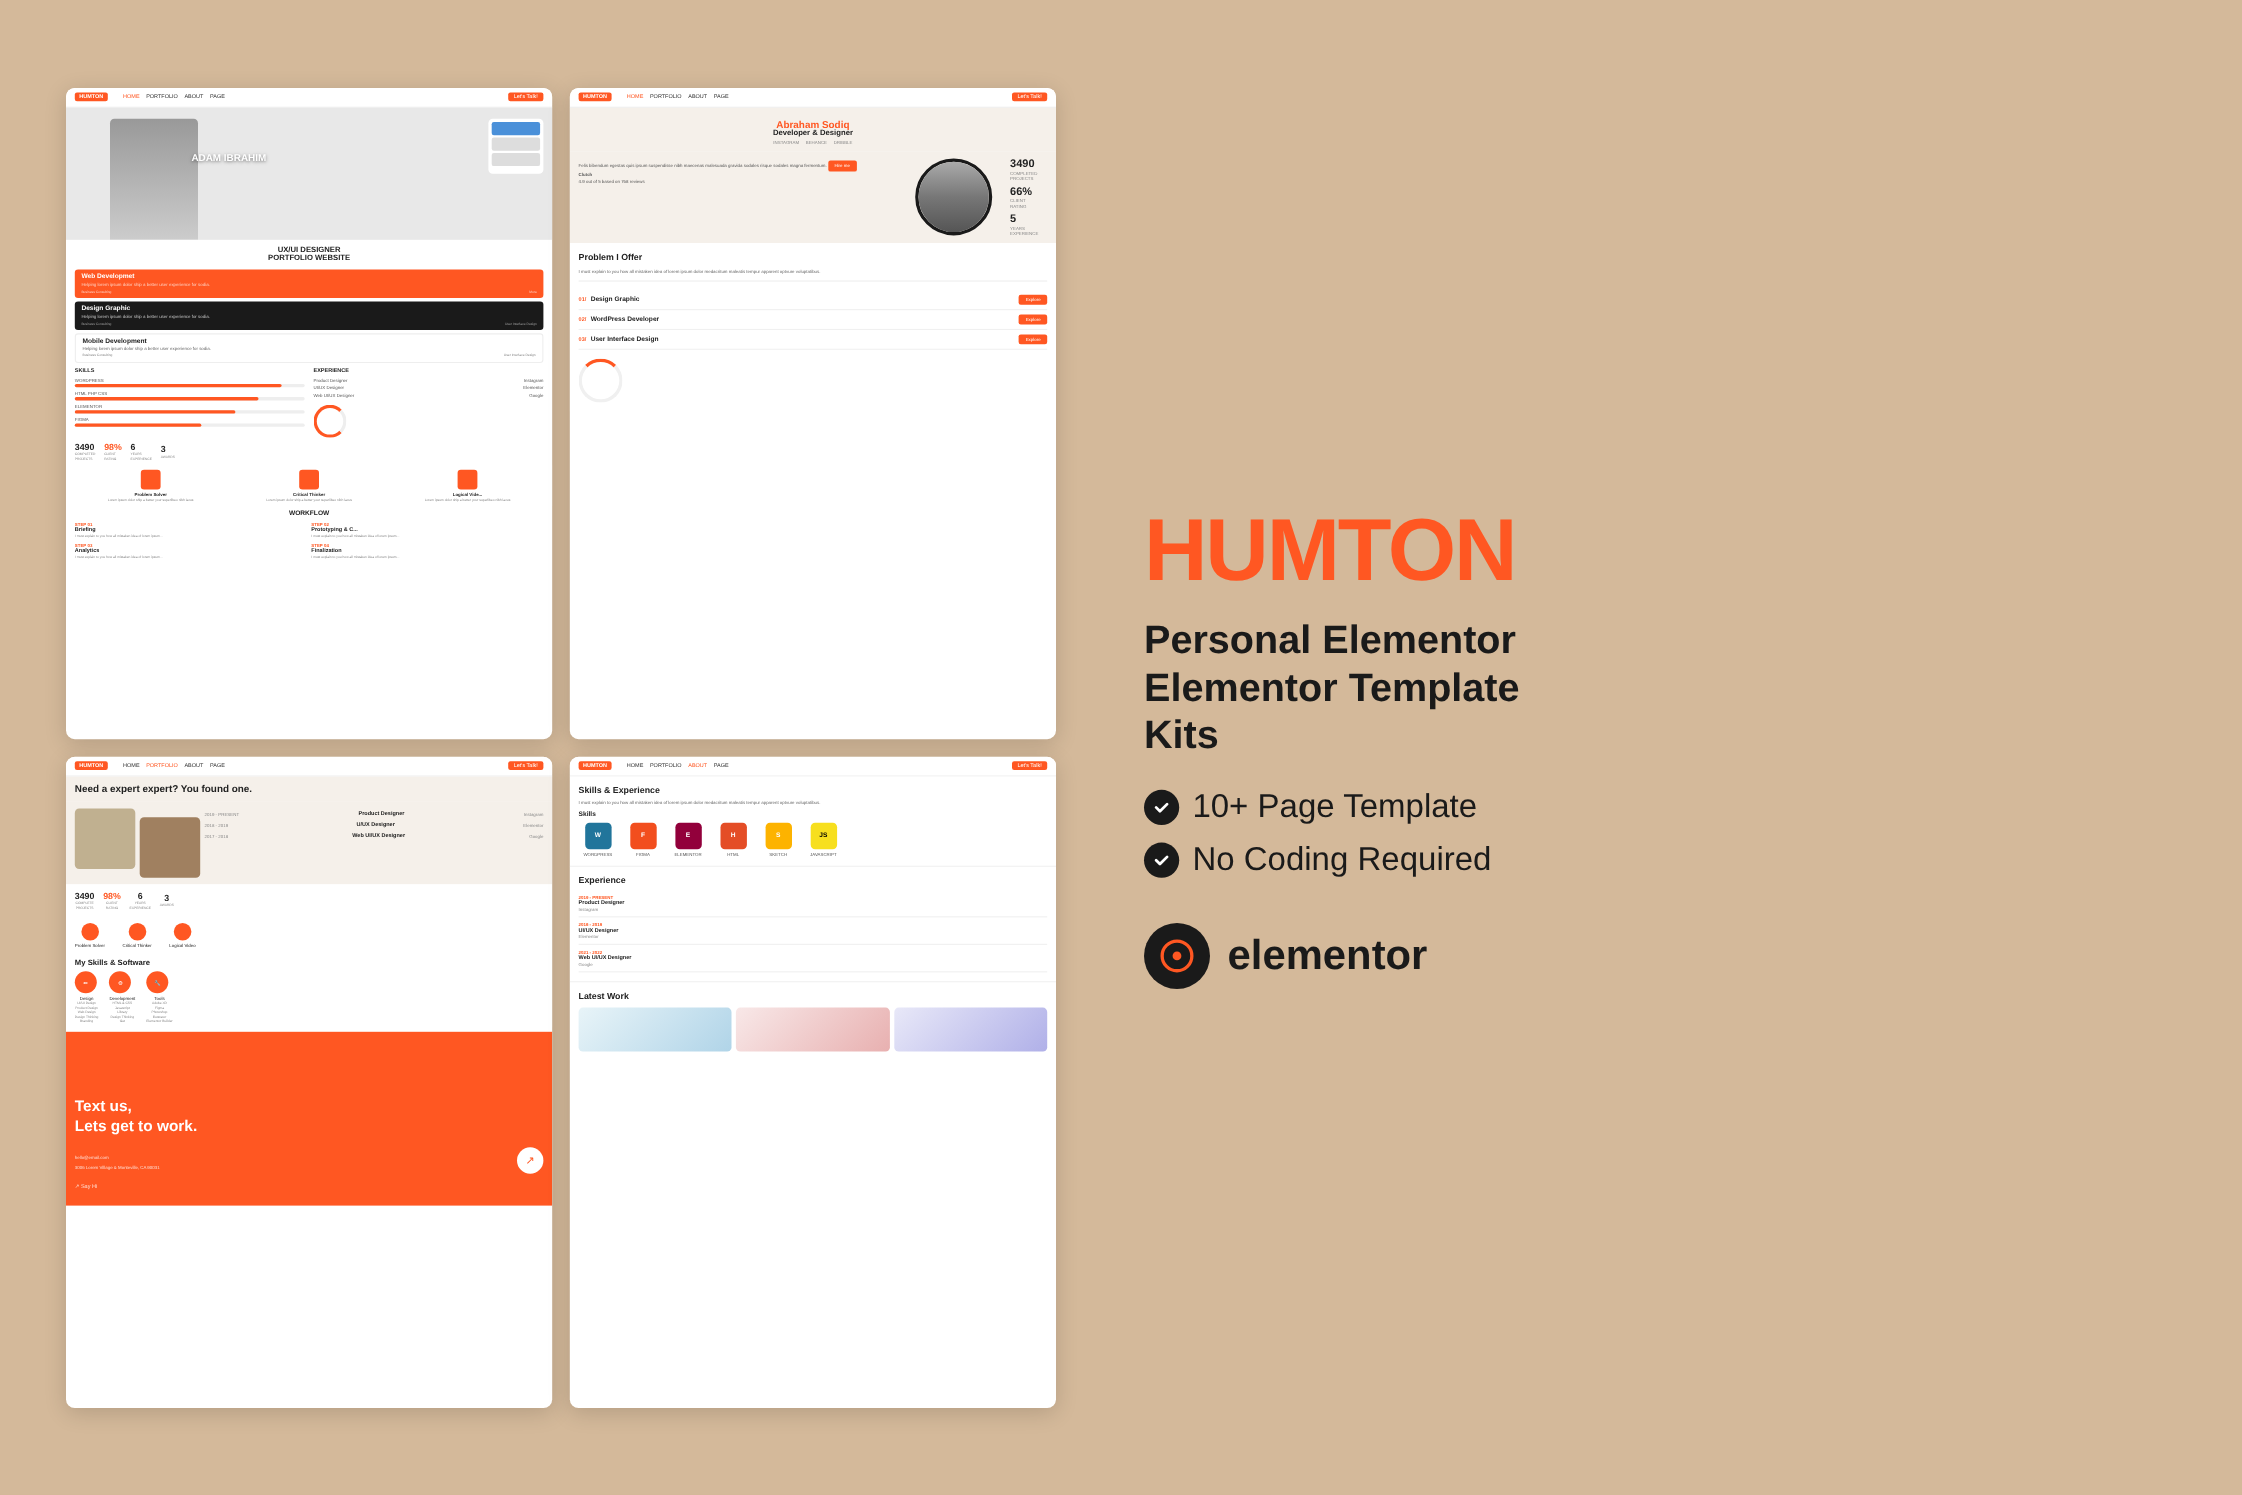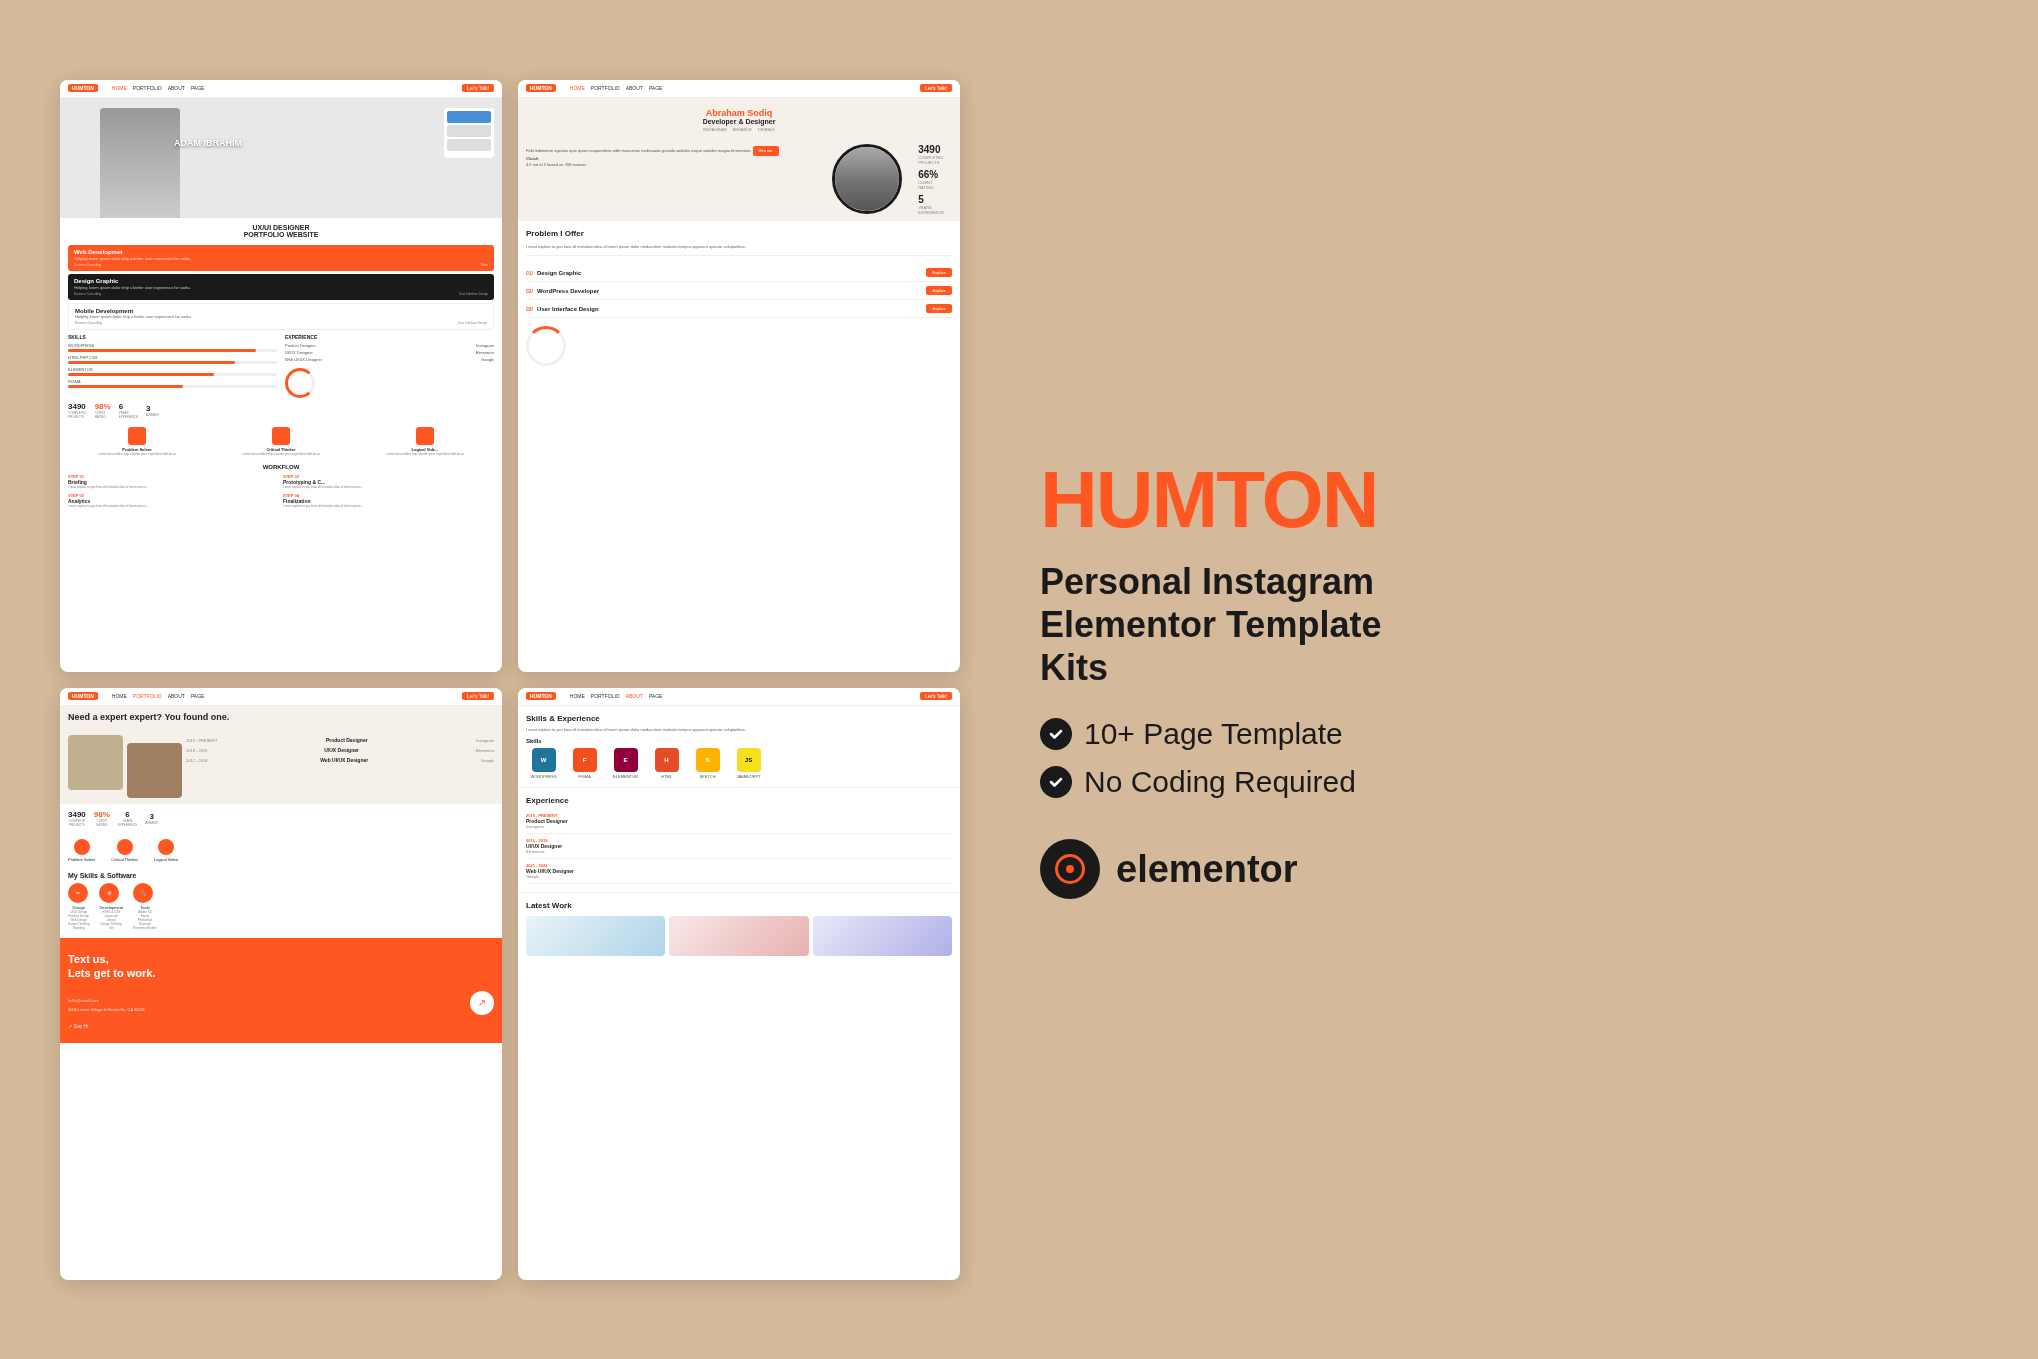--- a/index.html
+++ b/index.html
@@ -513,24 +513,25 @@
       color: #222;
       text-align: center;
       margin-top: 2px;
     }
     .p3-cta {
       background: #ff5722;
       padding: 14px 8px;
       margin: 4px 0;
     }
     .p3-cta-text {
-      font-size: 11px;
+      font-size: 14px;
       font-weight: bold;
       color: #fff;
       line-height: 1.3;
+      margin-top: 44px;
     }
     .p3-cta-email {
       font-size: 4px;
       color: rgba(255,255,255,0.8);
       margin-top: 4px;
     }
     .p3-cta-btn {
       width: 24px;
       height: 24px;
       border-radius: 50%;
@@ -1172,21 +1173,21 @@
           <div class="p4-portfolio-thumb p4-thumb-3"></div>
         </div>
       </div>
     </div>
 
   </div>
 
   <div class="info-panel">
     <div class="brand-title">HUMTON</div>
     <div class="subtitle">
-      <span>Personal Instagram</span><br>
+      <span>Personal Elementor</span><br>
       <span>Elementor Template</span><br>
       <span>Kits</span>
     </div>
     <div class="features-list">
       <div class="feature-item">
         <div class="feature-check">
           <svg class="check-svg" viewBox="0 0 16 16" fill="none">
             <path d="M3 8l3.5 3.5L13 5" stroke="white" stroke-width="2.5" stroke-linecap="round" stroke-linejoin="round"></path>
           </svg>
         </div>

